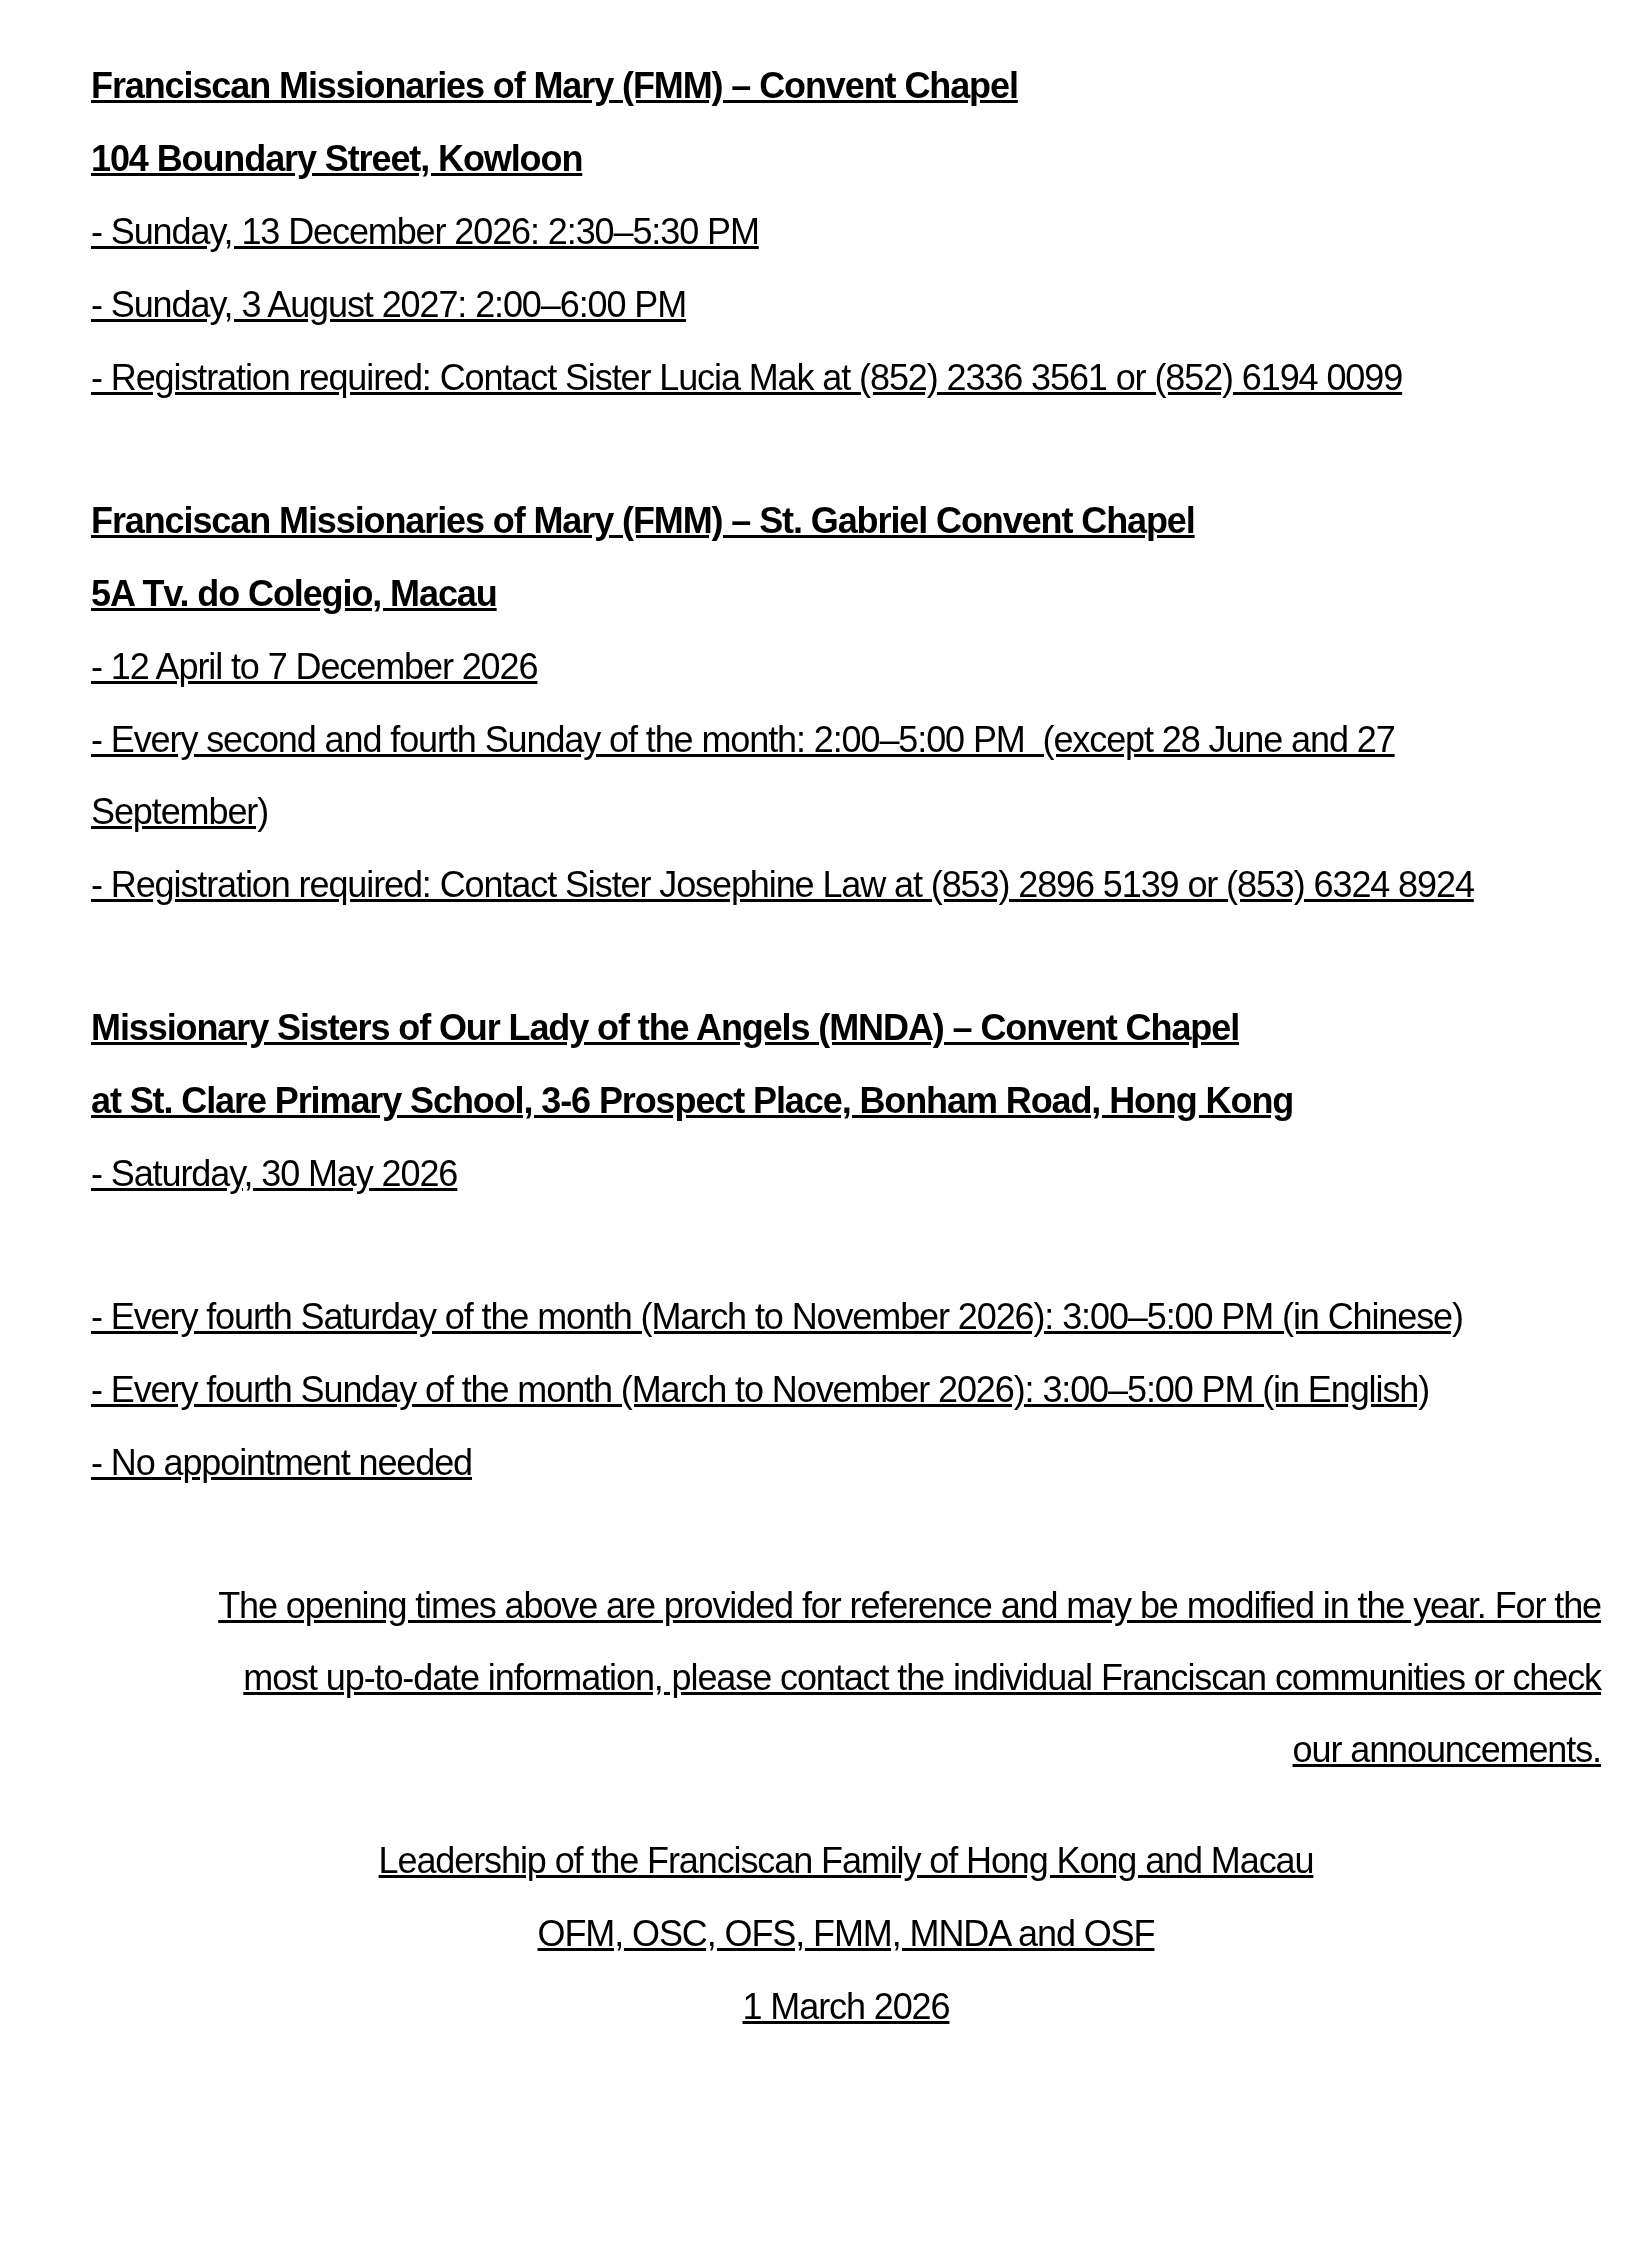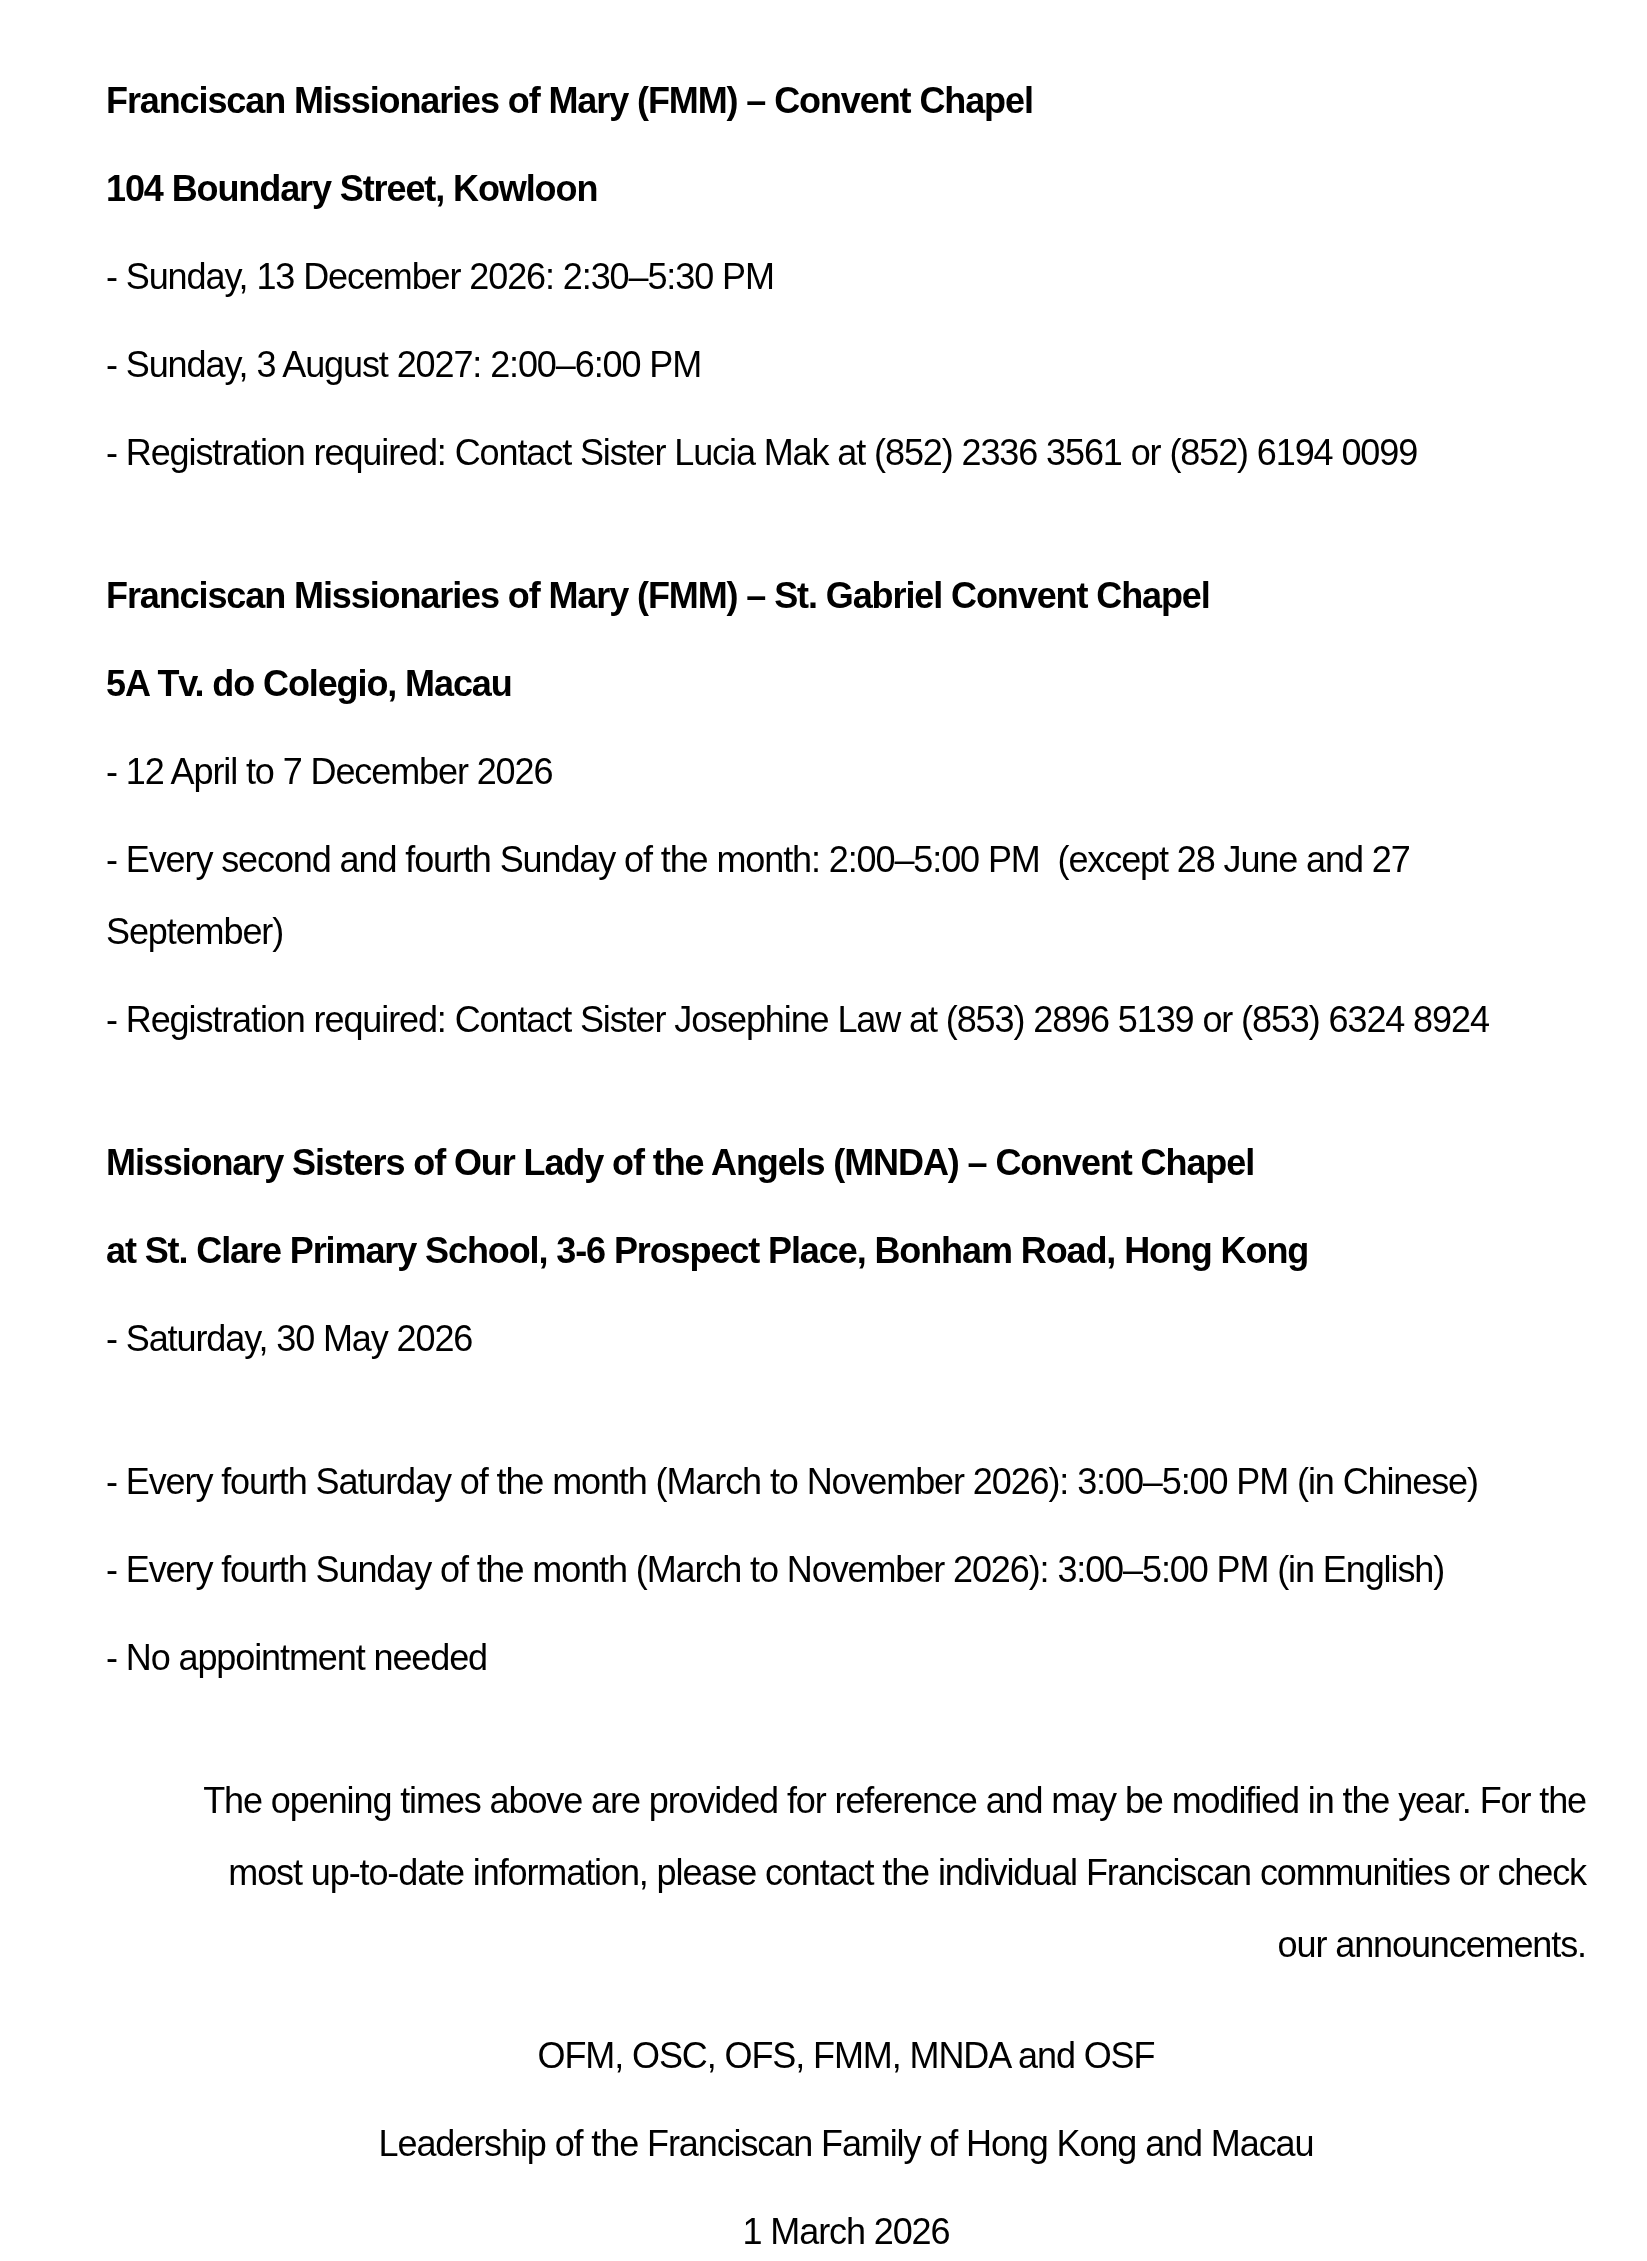--- a/index.html
+++ b/index.html
@@ -15,22 +15,23 @@
     background: #ffffff;
     color: #000000;
     padding: 49px 45px 0 90px;
     font-family: "Liberation Sans", "DejaVu Sans", sans-serif;
     font-size: 36px;
     letter-spacing: -1.1px;
     line-height: 72px;
     overflow: hidden;
   }
   .page p {
-    margin: 16px;
+    margin: 1px;
     white-space: pre; 
+    text-decoration: underline;
   }
   .bold {
     font-weight: 700;
   }
   .section {
     margin-bottom: 71px;
   }
   .closing {
     margin-bottom: 39px;
     text-align: right;
@@ -73,19 +74,19 @@
     <p>- No appointment needed</p>
   </div>
 
   <div class="closing">
     <p>The opening times above are provided for reference and may be modified in the year. For the
 most up-to-date information, please contact the individual Franciscan communities or check
 our announcements.</p>
   </div>
 
   <div class="footer">
+    <p>Leadership of the Franciscan Family of Hong Kong and Macau</p>
     <p>OFM, OSC, OFS, FMM, MNDA and OSF</p>
-    <p>Leadership of the Franciscan Family of Hong Kong and Macau</p>
     <p>1 March 2026</p>
   </div>
 
 </div>
 
 
 </body></html>

